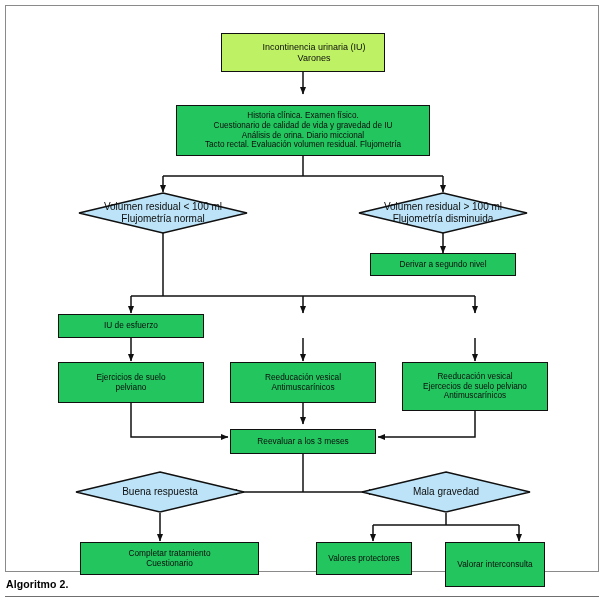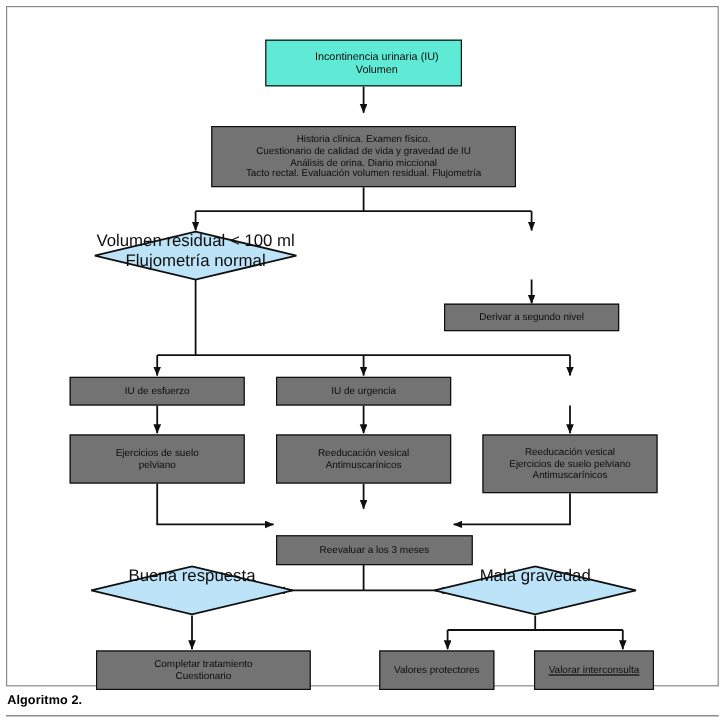--- a/index.html
+++ b/index.html
@@ -42,26 +42,26 @@
     box-sizing: border-box;
     display: flex;
     align-items: center;
     justify-content: center;
     text-align: center;
     line-height: 1.18;
     color: #0d0d0d;
   }
   .box {
     border: 1.4px solid #101010;
-    background: #737373;
+    background: #22c55e;
     font-size: 8.3px;
     padding: 1px 3px;
   }
   .box.title-box {
-    background: #5eead4;
+    background: #bef264;
     font-size: 9px;
     padding-left: 25px;
   }
   .box.wide-text {
     font-size: 8.2px;
   }
   .diamond-wrap {
     position: absolute;
   }
   .diamond-wrap svg {
@@ -69,24 +69,24 @@
     left: 0;
     top: 0;
   }
   .diamond-label {
     position: absolute;
     left: 0;
     top: 0;
     width: 100%;
     height: 100%;
     display: flex;
-    align-items: flex-start;
+    align-items: center;
     justify-content: center;
     text-align: center;
-    font-size: 14px;
+    font-size: 10px;
     line-height: 1.18;
     color: #0d0d0d;
     white-space: nowrap;
   }
   #caption {
     position: absolute;
     left: 6px;
     top: 578px;
     font-size: 10.5px;
     font-weight: bold;
@@ -149,21 +149,21 @@
       <path d="M446,513 L446,525"></path>
       <path d="M373,525 L519,525"></path>
       <path d="M373,525 L373,541" marker-end="url(#arrow)"></path>
       <path d="M519,525 L519,541" marker-end="url(#arrow)"></path>
     </g>
   </svg>
 
   <div class="node box title-box" style="left:221px; top:33px; width:164px; height:39px;">
     <span>
       <span>Incontinencia urinaria (IU)</span><br>
-      <span>Volumen</span>
+      <span>Varones</span>
     </span>
   </div>
 
   <div class="node box wide-text" style="left:176px; top:105px; width:254px; height:51px;">
     <span>
       <span>Historia clínica. Examen físico.</span><br>
       <span>Cuestionario de calidad de vida y gravedad de IU</span><br>
       <span>Análisis de orina. Diario miccional</span><br>
       <span>Tacto rectal. Evaluación volumen residual. Flujometría</span>
     </span>
@@ -174,57 +174,65 @@
       <polygon points="85,1 169,21 85,41 1,21" fill="#bce3f7" stroke="#101010" stroke-width="1.5"></polygon>
     </svg>
     <div class="diamond-label">
       <span>
         <span>Volumen residual &lt; 100 ml</span><br>
         <span>Flujometría normal</span>
       </span>
     </div>
   </div>
 
+  <div class="diamond-wrap" style="left:358px; top:192px; width:170px; height:42px;">
+    <svg width="170" height="42" viewBox="0 0 170 42" xmlns="http://www.w3.org/2000/svg">
+      <polygon points="85,1 169,21 85,41 1,21" fill="#bce3f7" stroke="#101010" stroke-width="1.5"></polygon>
+    </svg>
+    <div class="diamond-label">
+      <span>
+        <span>Volumen residual &gt; 100 ml</span><br>
+        <span>Flujometría disminuida</span>
+      </span>
+    </div>
+  </div>
 
   <div class="node box" style="left:370px; top:253px; width:146px; height:23px;">
     <span>Derivar a segundo nivel</span>
   </div>
 
   <div class="node box" style="left:58px; top:314px; width:146px; height:24px;">
     <span>IU de esfuerzo</span>
   </div>
 
-  <div class="node box" style="left:230px; top:314px; width:146px; height:24px;">
-    <span>IU de urgencia</span>
-  </div>
 
 
   <div class="node box" style="left:58px; top:362px; width:146px; height:41px;justify-content:center;">
     <span>
       <span>Ejercicios de suelo</span><br>
       <span>pelviano</span>
     </span>
   </div>
 
   <div class="node box" style="left:230px; top:362px; width:146px; height:41px;">
     <span>
       <span>Reeducación vesical</span><br>
       <span>Antimuscarínicos</span>
     </span>
   </div>
 
   <div class="node box wide-text" style="left:402px; top:362px; width:146px; height:49px;">
     <span>
       <span>Reeducación vesical</span><br>
-      <span>Ejercicios de suelo pelviano</span><br>
+      <span>Ejercecios de suelo pelviano</span><br>
       <span>Antimuscarínicos</span>
     </span>
   </div>
 
-  <div class="node box" style="left:230px; top:446px; width:164px; height:25px;text-align:center;">
+  <div class="node box" style="left:230px; top:429px; width:146px; height:25px;text-align:center;">
     <span>Reevaluar a los 3 meses</span>
   </div>
 
   <div class="diamond-wrap" style="left:75px; top:471px; width:170px; height:42px;">
     <svg width="170" height="42" viewBox="0 0 170 42" xmlns="http://www.w3.org/2000/svg">
       <polygon points="85,1 169,21 85,41 1,21" fill="#bce3f7" stroke="#101010" stroke-width="1.5"></polygon>
     </svg>
     <div class="diamond-label">
       <span>Buena respuesta</span>
     </div>
@@ -243,20 +251,20 @@
     <span>
       <span>Completar tratamiento</span><br>
       <span>Cuestionario</span>
     </span>
   </div>
 
   <div class="node box" style="left:316px; top:542px; width:96px; height:33px;">
     <span>Valores protectores</span>
   </div>
 
-  <div class="node box" style="left:445px; top:542px; width:100px; height:33px;text-decoration:underline;">
+  <div class="node box" style="left:445px; top:542px; width:100px; height:45px;">
     <span>Valorar interconsulta</span>
   </div>
 
   <div id="caption">Algoritmo 2.</div>
   <div id="caption-rule"></div>
 
 </div>
 
 </body></html>

